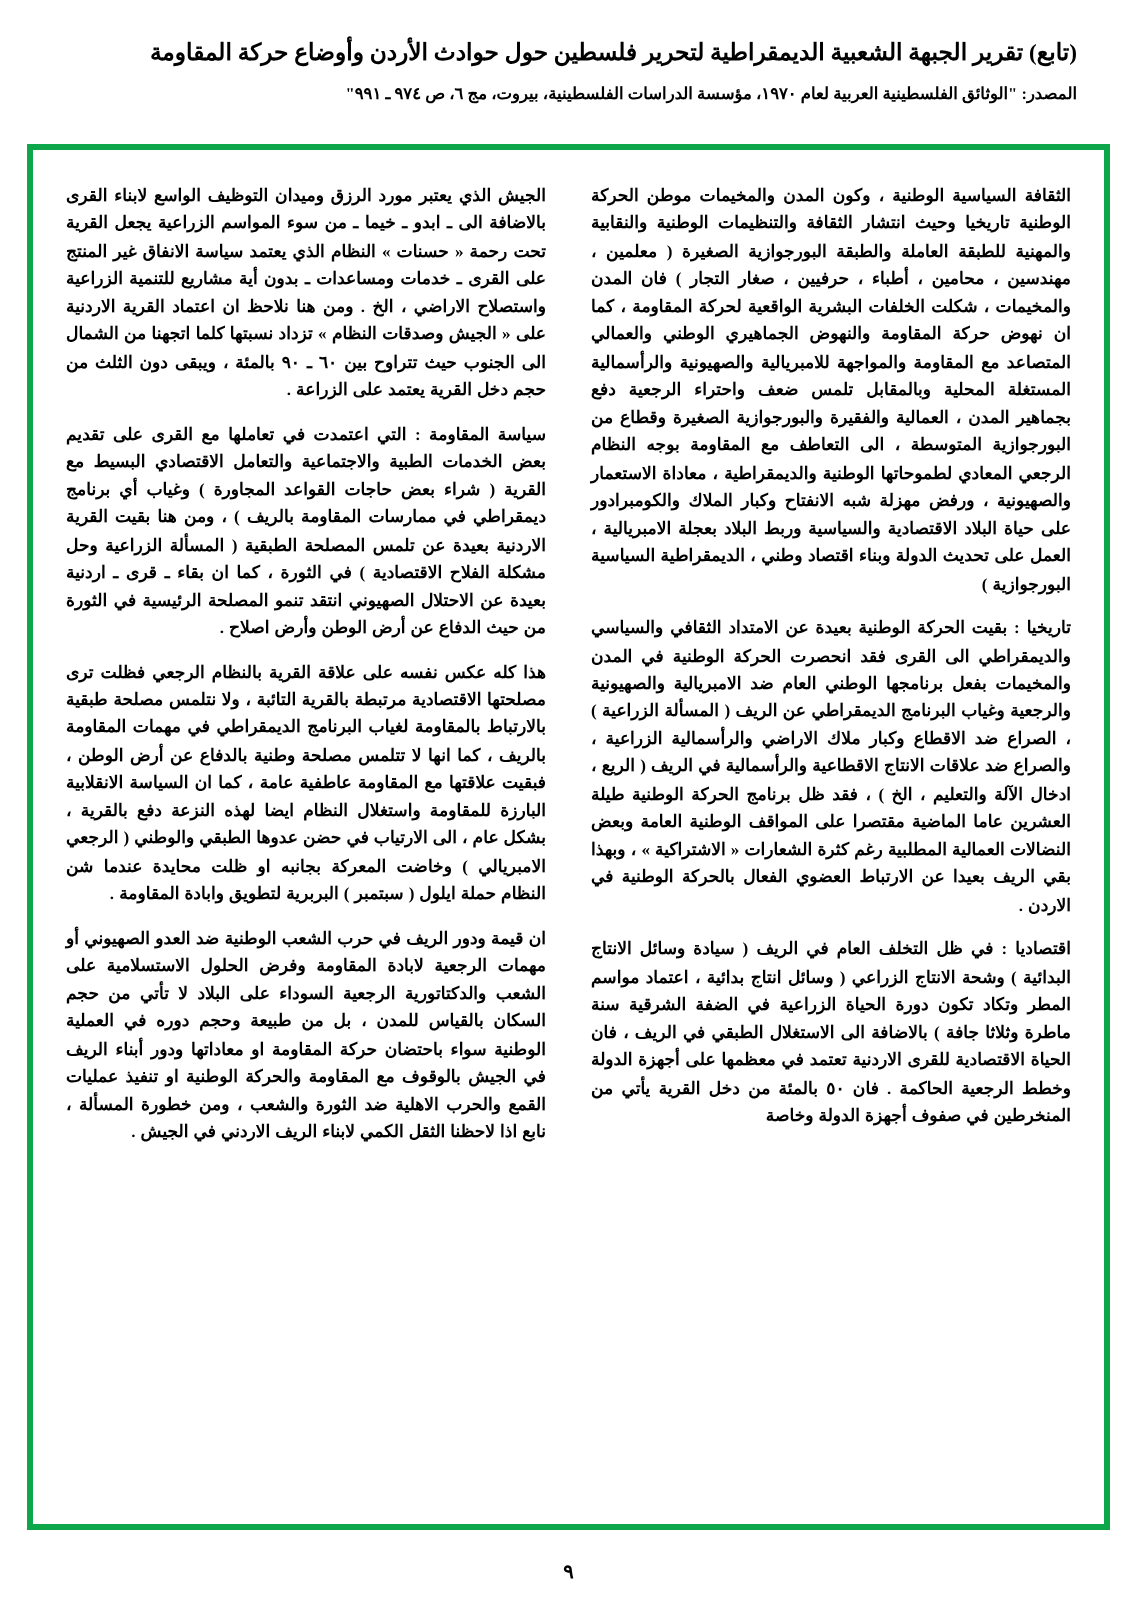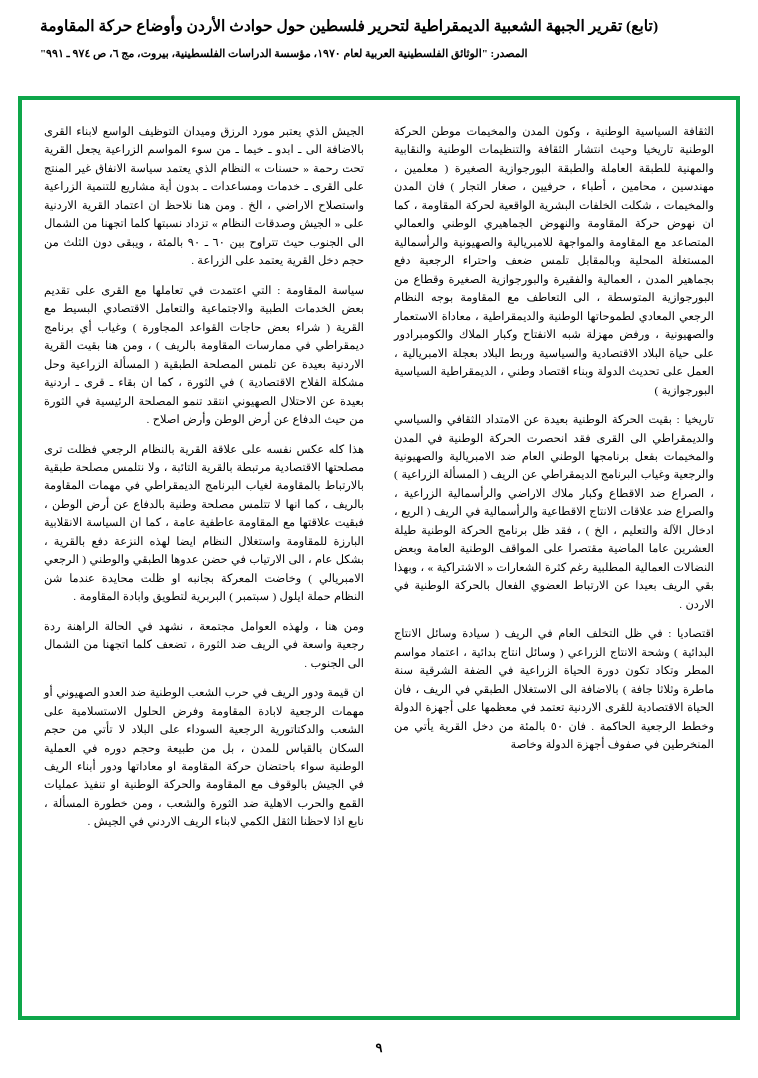--- a/index.html
+++ b/index.html
@@ -16,22 +16,22 @@
     overflow: hidden;
   }
   .page {
     width: 758px;
     height: 1078px;
     box-sizing: border-box;
     padding: 0;
     position: relative;
   }
   .doc-header {
-    text-align: left;
-    padding: 14px 40px 0 40px;
+    text-align: right;
+    padding: 24px 40px 0 40px;
   }
   .doc-title {
     font-size: 15.5px;
     font-weight: bold;
     line-height: 1.5;
     letter-spacing: 0px;
     margin: 0 0 9px 0;
     direction: rtl;
   }
   .doc-source {
@@ -57,20 +57,21 @@
     left: 22px;
     bottom: 14px;
     display: flex;
     flex-direction: row;
     gap: 30px;
     direction: rtl;
   }
   .col {
     flex: 1 1 0;
     min-width: 0;
+    font-weight: bold;
   }
   p.par {
     margin: 0 0 11px 0;
     font-size: 11.4px;
     line-height: 1.62;
     text-align: justify;
     text-justify: inter-word;
     direction: rtl;
     word-spacing: 0.5px;
   }
@@ -102,21 +103,20 @@
       <div class="col">
         <p class="par">الثقافة السياسية الوطنية ، وكون المدن والمخيمات موطن الحركة الوطنية تاريخيا وحيث انتشار الثقافة والتنظيمات الوطنية والنقابية والمهنية للطبقة العاملة والطبقة البورجوازية الصغيرة ( معلمين ، مهندسين ، محامين ، أطباء ، حرفيين ، صغار التجار ) فان المدن والمخيمات ، شكلت الخلفات البشرية الواقعية لحركة المقاومة ، كما ان نهوض حركة المقاومة والنهوض الجماهيري الوطني والعمالي المتصاعد مع المقاومة والمواجهة للامبريالية والصهيونية والرأسمالية المستغلة المحلية وبالمقابل تلمس ضعف واحتراء الرجعية دفع بجماهير المدن ، العمالية والفقيرة والبورجوازية الصغيرة وقطاع من البورجوازية المتوسطة ، الى التعاطف مع المقاومة بوجه النظام الرجعي المعادي لطموحاتها الوطنية والديمقراطية ، معاداة الاستعمار والصهيونية ، ورفض مهزلة شبه الانفتاح وكبار الملاك والكومبرادور على حياة البلاد الاقتصادية والسياسية وربط البلاد بعجلة الامبريالية ، العمل على تحديث الدولة وبناء اقتصاد وطني ، الديمقراطية السياسية البورجوازية )</p>
         <p class="par">تاريخيا : بقيت الحركة الوطنية بعيدة عن الامتداد الثقافي والسياسي والديمقراطي الى القرى فقد انحصرت الحركة الوطنية في المدن والمخيمات بفعل برنامجها الوطني العام ضد الامبريالية والصهيونية والرجعية وغياب البرنامج الديمقراطي عن الريف ( المسألة الزراعية ) ، الصراع ضد الاقطاع وكبار ملاك الاراضي والرأسمالية الزراعية ، والصراع ضد علاقات الانتاج الاقطاعية والرأسمالية في الريف ( الريع ، ادخال الآلة والتعليم ، الخ ) ، فقد ظل برنامج الحركة الوطنية طيلة العشرين عاما الماضية مقتصرا على المواقف الوطنية العامة وبعض النضالات العمالية المطلبية رغم كثرة الشعارات « الاشتراكية » ، وبهذا بقي الريف بعيدا عن الارتباط العضوي الفعال بالحركة الوطنية في الاردن .</p>
         <p class="par">اقتصاديا : في ظل التخلف العام في الريف ( سيادة وسائل الانتاج البدائية ) وشحة الانتاج الزراعي ( وسائل انتاج بدائية ، اعتماد مواسم المطر وتكاد تكون دورة الحياة الزراعية في الضفة الشرقية سنة ماطرة وثلاثا جافة ) بالاضافة الى الاستغلال الطبقي في الريف ، فان الحياة الاقتصادية للقرى الاردنية تعتمد في معظمها على أجهزة الدولة وخطط الرجعية الحاكمة . فان ٥٠ بالمئة من دخل القرية يأتي من المنخرطين في صفوف أجهزة الدولة وخاصة</p>
       </div>
 
       <div class="col">
         <p class="par">الجيش الذي يعتبر مورد الرزق وميدان التوظيف الواسع لابناء القرى بالاضافة الى ـ ابدو ـ خيما ـ من سوء المواسم الزراعية يجعل القرية تحت رحمة « حسنات » النظام الذي يعتمد سياسة الانفاق غير المنتج على القرى ـ خدمات ومساعدات ـ بدون أية مشاريع للتنمية الزراعية واستصلاح الاراضي ، الخ . ومن هنا نلاحظ ان اعتماد القرية الاردنية على « الجيش وصدقات النظام » تزداد نسبتها كلما اتجهنا من الشمال الى الجنوب حيث تتراوح بين ٦٠ ـ ٩٠ بالمئة ، ويبقى دون الثلث من حجم دخل القرية يعتمد على الزراعة .</p>
         <p class="par">سياسة المقاومة : التي اعتمدت في تعاملها مع القرى على تقديم بعض الخدمات الطبية والاجتماعية والتعامل الاقتصادي البسيط مع القرية ( شراء بعض حاجات القواعد المجاورة ) وغياب أي برنامج ديمقراطي في ممارسات المقاومة بالريف ) ، ومن هنا بقيت القرية الاردنية بعيدة عن تلمس المصلحة الطبقية ( المسألة الزراعية وحل مشكلة الفلاح الاقتصادية ) في الثورة ، كما ان بقاء ـ قرى ـ اردنية بعيدة عن الاحتلال الصهيوني انتقد تنمو المصلحة الرئيسية في الثورة من حيث الدفاع عن أرض الوطن وأرض اصلاح .</p>
         <p class="par">هذا كله عكس نفسه على علاقة القرية بالنظام الرجعي فظلت ترى مصلحتها الاقتصادية مرتبطة بالقرية التائبة ، ولا نتلمس مصلحة طبقية بالارتباط بالمقاومة لغياب البرنامج الديمقراطي في مهمات المقاومة بالريف ، كما انها لا تتلمس مصلحة وطنية بالدفاع عن أرض الوطن ، فبقيت علاقتها مع المقاومة عاطفية عامة ، كما ان السياسة الانقلابية البارزة للمقاومة واستغلال النظام ايضا لهذه النزعة دفع بالقرية ، بشكل عام ، الى الارتياب في حضن عدوها الطبقي والوطني ( الرجعي الامبريالي ) وخاضت المعركة بجانبه او ظلت محايدة عندما شن النظام حملة ايلول ( سبتمبر ) البربرية لتطويق وابادة المقاومة .</p>
-        <p class="par">ومن هنا ، ولهذه العوامل مجتمعة ، نشهد في الحالة الراهنة ردة رجعية واسعة في الريف ضد الثورة ، تضعف كلما اتجهنا من الشمال الى الجنوب .</p>
         <p class="par">ان قيمة ودور الريف في حرب الشعب الوطنية ضد العدو الصهيوني أو مهمات الرجعية لابادة المقاومة وفرض الحلول الاستسلامية على الشعب والدكتاتورية الرجعية السوداء على البلاد لا تأتي من حجم السكان بالقياس للمدن ، بل من طبيعة وحجم دوره في العملية الوطنية سواء باحتضان حركة المقاومة او معاداتها ودور أبناء الريف في الجيش بالوقوف مع المقاومة والحركة الوطنية او تنفيذ عمليات القمع والحرب الاهلية ضد الثورة والشعب ، ومن خطورة المسألة ، نابع اذا لاحظنا الثقل الكمي لابناء الريف الاردني في الجيش .</p>
       </div>
 
     </div>
   </div>
 
   <div class="page-number">٩</div>
 
 </div>
 

